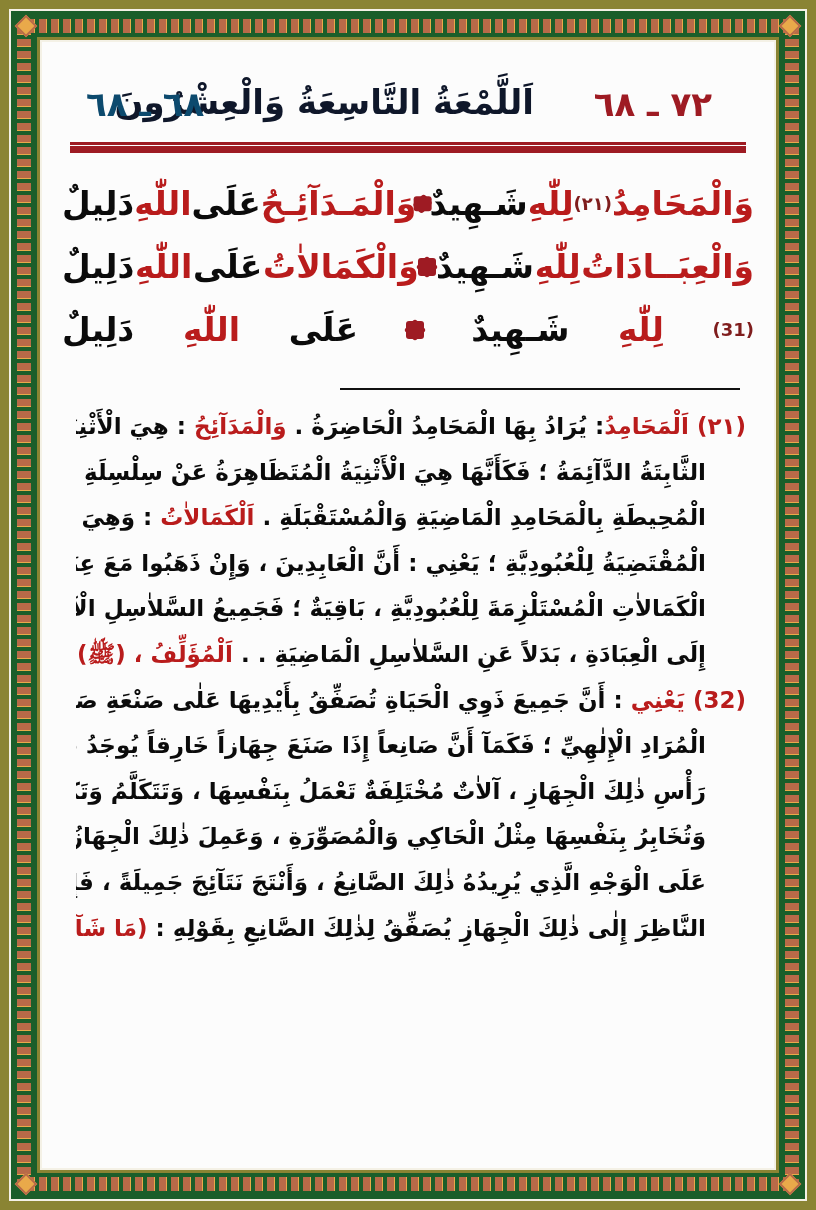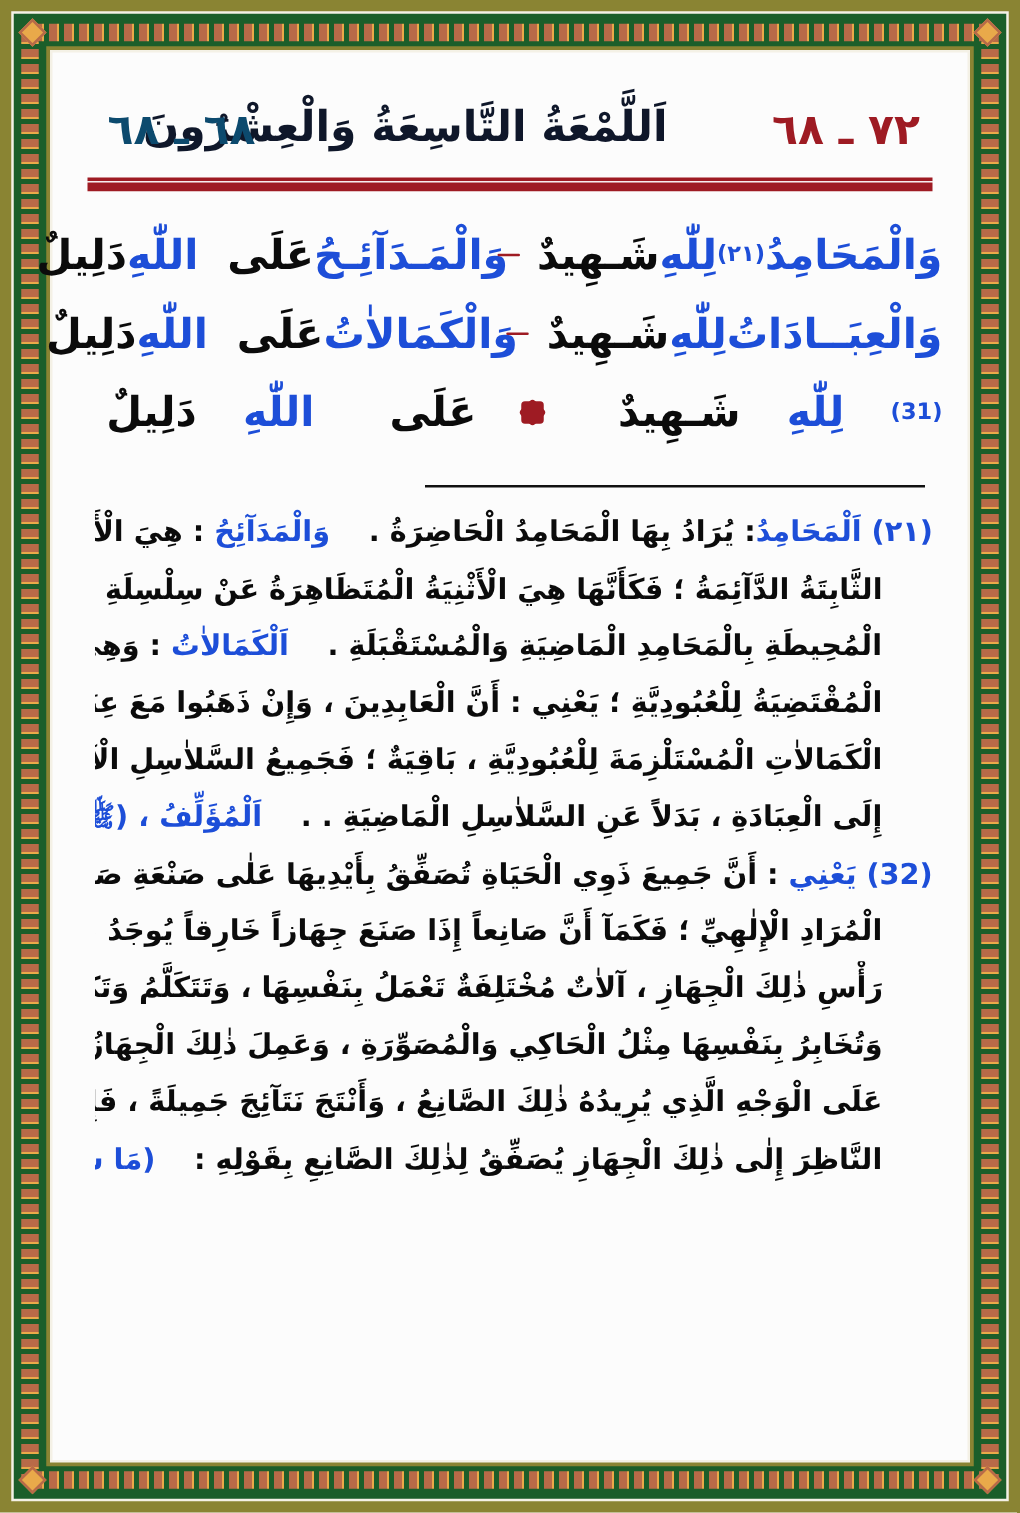--- a/index.html
+++ b/index.html
@@ -55,21 +55,21 @@
   .content {
     position: absolute; left: 2px; top: 2px; right: 2px; bottom: 2px;
     background: #fcfcfc;
   }
 
   .header {
     position: absolute; top: 42px; left: 30px; right: 30px; height: 50px;
     direction: rtl;
   }
   .page-range {
-    position: absolute; right: 8px; top: 0;
+    position: absolute; right: 32px; top: 0;
     color: #9e1b23; font-weight: bold; font-size: 34px; letter-spacing: 2px;
     font-family: "DejaVu Sans", sans-serif;
   }
   .chapter-title {
     position: absolute; right: 210px; top: -2px;
     color: #0f172a; font-weight: bold; font-size: 34px;
     font-family: "DejaVu Sans", sans-serif;
   }
   .ghost-range {
     position: absolute; left: 14px; top: 0;
@@ -84,23 +84,23 @@
 
   .verse-block {
     position: absolute; top: 130px; left: 20px; right: 20px;
     direction: rtl; text-align: justify;
   }
   .verse-line {
     display: flex; justify-content: space-between; align-items: center;
     height: 63px; font-size: 33px; font-weight: bold;
     font-family: "DejaVu Sans", sans-serif;
   }
-  .red { color: #1d4ed8; }
-  .black { color: #0b0b0b; margin-left: 23px; }
-  .fn-ref { font-size: 18px; color: #1d4ed8; font-weight: bold; }
+  .red { color: #b91c1c; }
+  .black { color: #0b0b0b; }
+  .fn-ref { font-size: 18px; color: #7f1d1d; font-weight: bold; }
   .rosette {
     display: inline-block; width: 16px; height: 16px; background: #9e1b23;
     border-radius: 3px; transform: rotate(45deg); position: relative;
   }
   .rosette::after {
     content: ""; position: absolute; inset: -1px; background: #9e1b23; border-radius: 3px;
     transform: rotate(45deg);
   }
   .seg { white-space: nowrap; }
 

